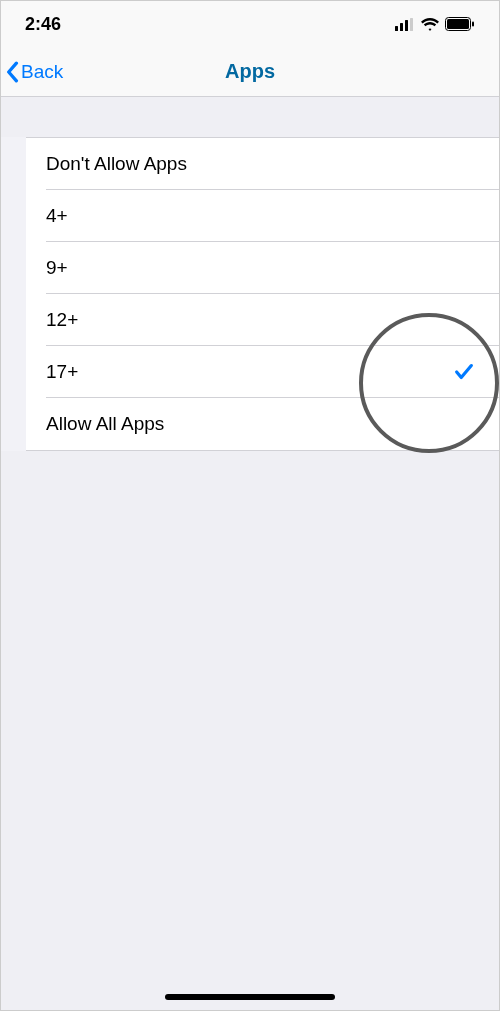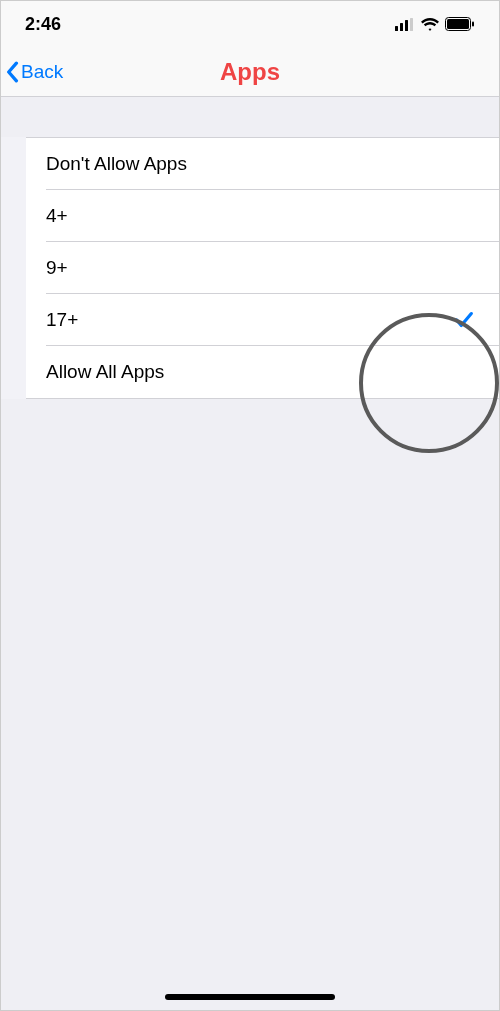--- a/index.html
+++ b/index.html
@@ -59,23 +59,23 @@
     }
     .back-chevron {
       width: 14px;
       height: 22px;
       margin-right: 2px;
     }
     .nav-title {
       position: absolute;
       left: 50%;
       transform: translateX(-50%);
-      font-size: 24px;
+      font-size: 20px;
       font-weight: 600;
-      color: #ef4444;
+      color: #0369a1;
     }
     .spacer-section {
       height: 40px;
       background: #efeff4;
     }
     .list {
       background: #fff;
       border-top: 1px solid #d1d1d6;
       border-bottom: 1px solid #d1d1d6;
       margin-left: 25px;
@@ -172,20 +172,23 @@
     <div class="list-row">
       <span>Don't Allow Apps</span>
     </div>
     <div class="list-row">
       <span>4+</span>
     </div>
     <div class="list-row">
       <span>9+</span>
     </div>
     <div class="list-row">
+      <span>12+</span>
+    </div>
+    <div class="list-row">
       <span>17+</span>
       <svg class="checkmark" viewBox="0 0 24 24">
         <path d="M4 12 L9 18 L20 5" stroke="#007aff" stroke-width="3.5" fill="none" stroke-linecap="round" stroke-linejoin="round"></path>
       </svg>
     </div>
     <div class="list-row">
       <span>Allow All Apps</span>
     </div>
   </div>
 

